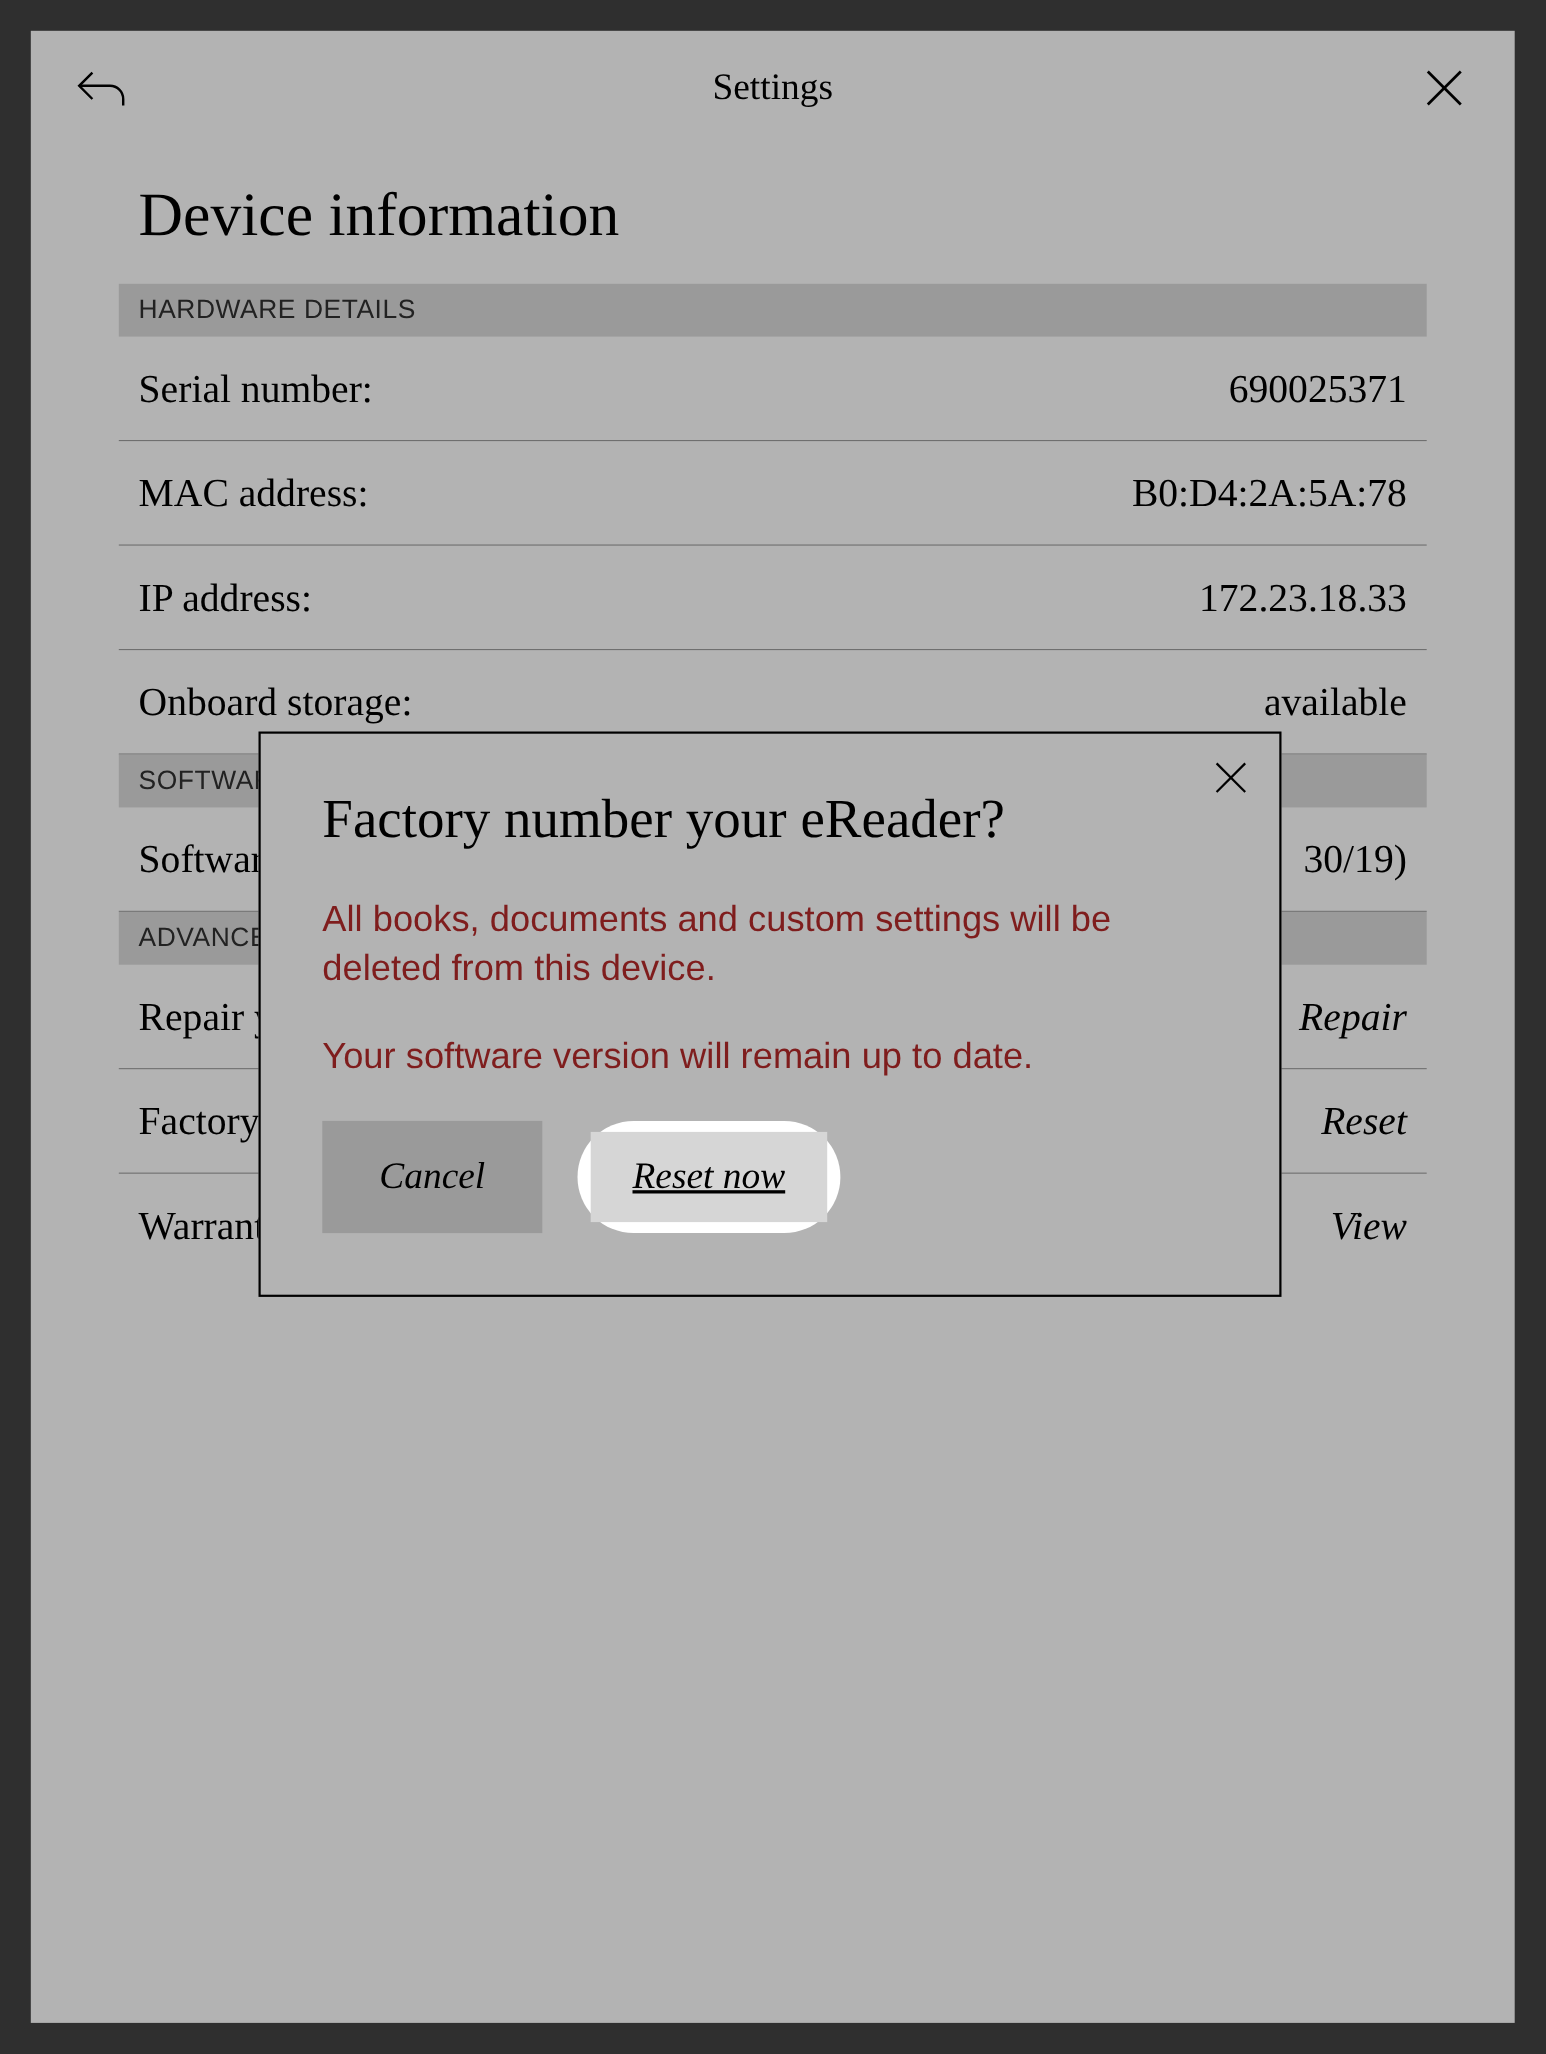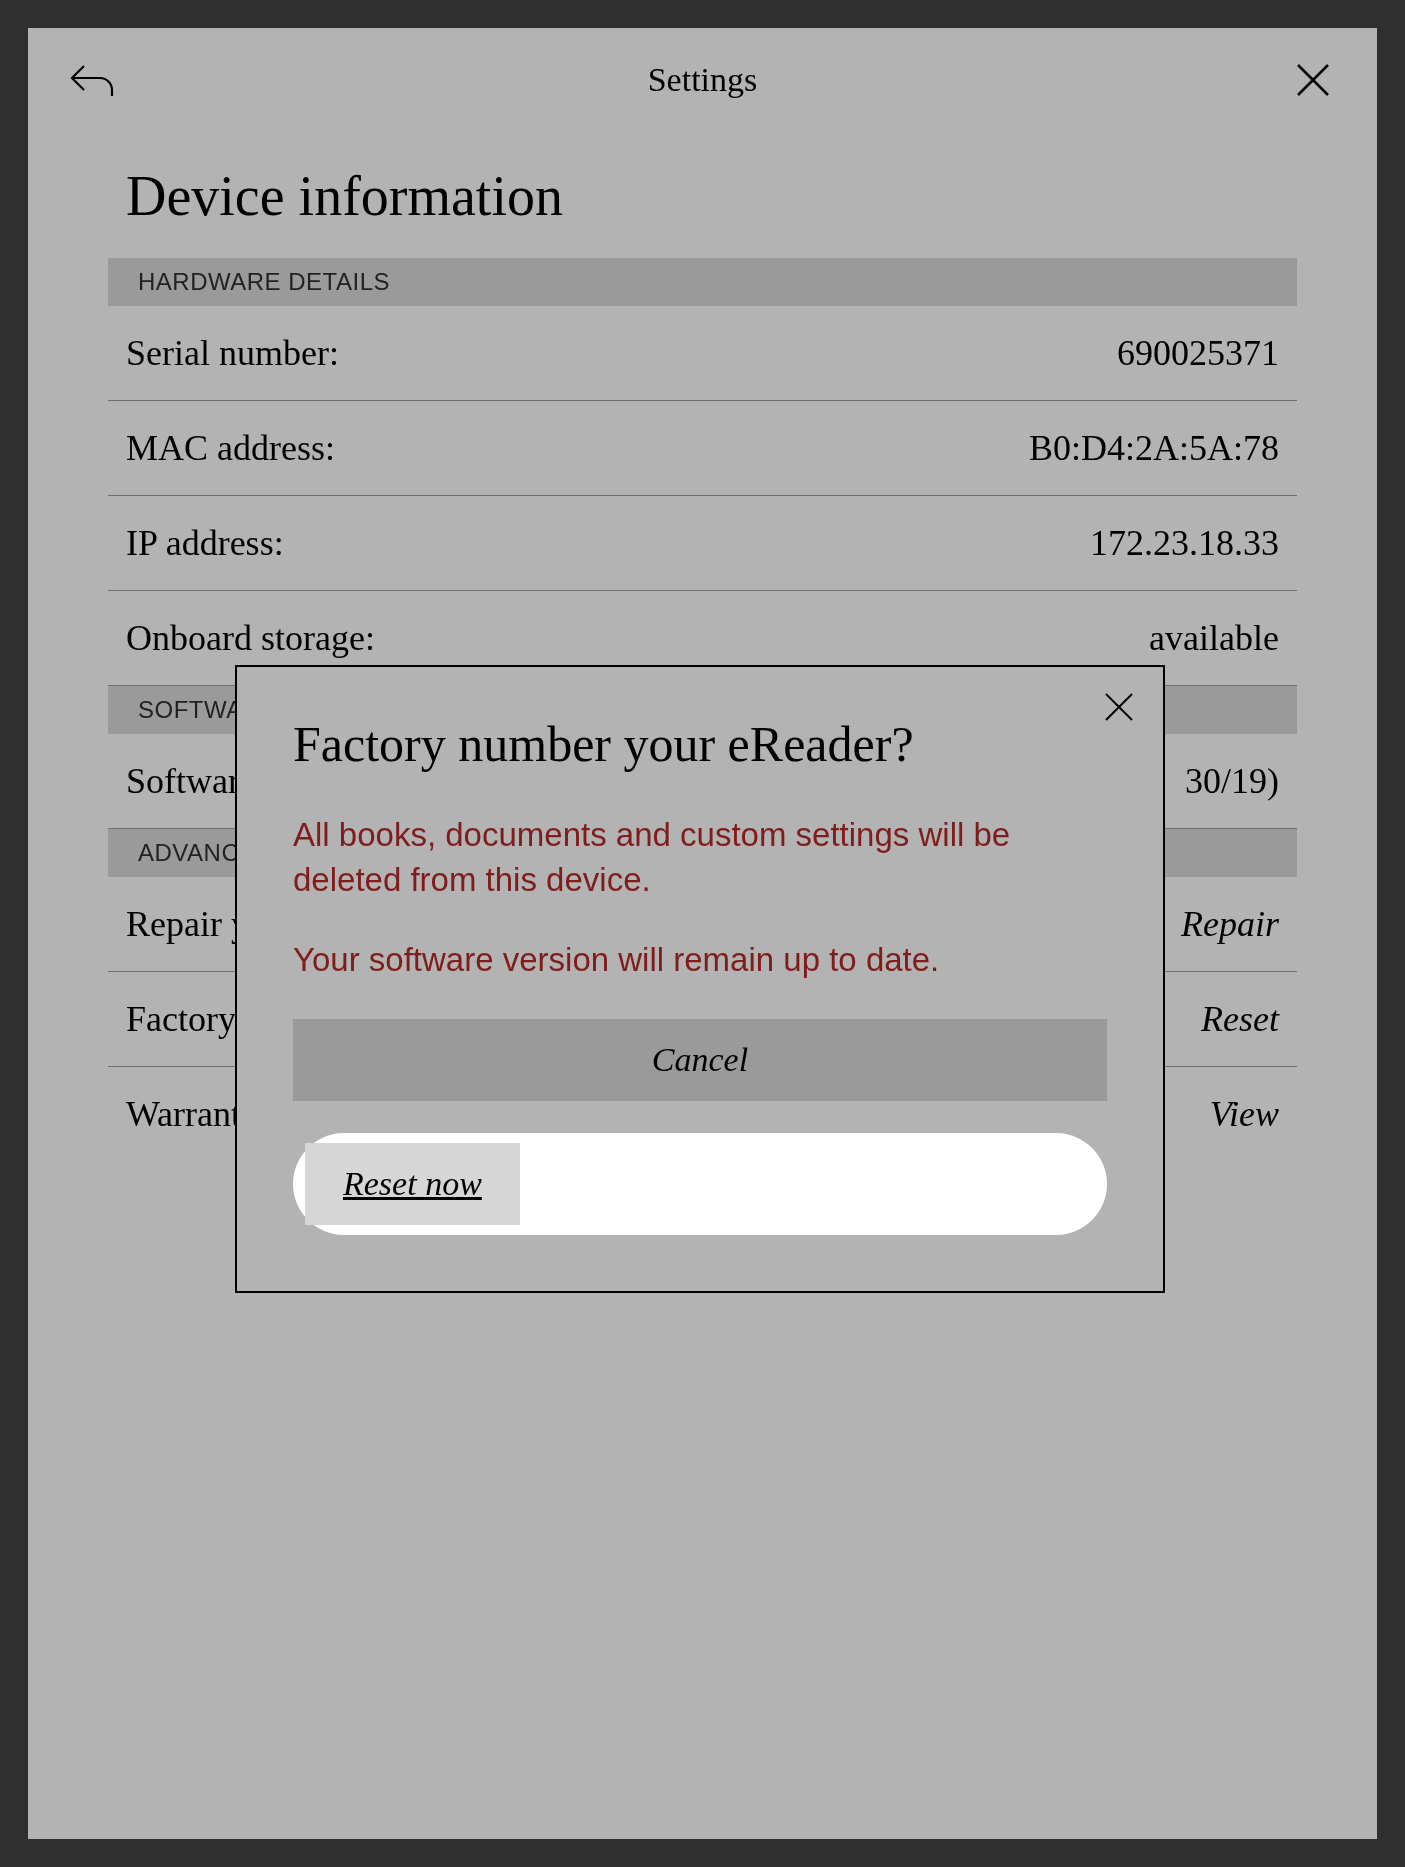--- a/index.html
+++ b/index.html
@@ -58,21 +58,21 @@
     font-weight: normal;
     font-family: Georgia, serif;
     margin-bottom: 30px;
     padding-left: 18px;
   }
   .section-header {
     background: #9a9a9a;
     font-family: Arial, Helvetica, sans-serif;
     font-size: 24px;
     letter-spacing: 0.5px;
-    padding: 10px 30px;
+    padding: 10px 18px;
     color: #222;
   }
   .row {
     display: flex;
     justify-content: space-between;
     align-items: flex-start;
     padding: 26px 18px;
     border-bottom: 1.5px solid #6f6f6f;
     font-size: 36px;
     font-family: Georgia, serif;
@@ -115,21 +115,20 @@
     font-family: Liberation Sans, sans-serif;
     font-size: 33px;
     line-height: 1.35;
     margin-bottom: 36px;
     color:#7f1d1d;
   }
   .btn-row {
     display: flex;
     gap: 32px;
     margin-top: 20px;
-    flex-direction: column;
   }
   .btn {
     font-family: Georgia, serif;
     font-style: italic;
     font-size: 34px;
     padding: 22px 38px;
     min-width: 200px;
     text-align: center;
     cursor: pointer;
     border: none;

